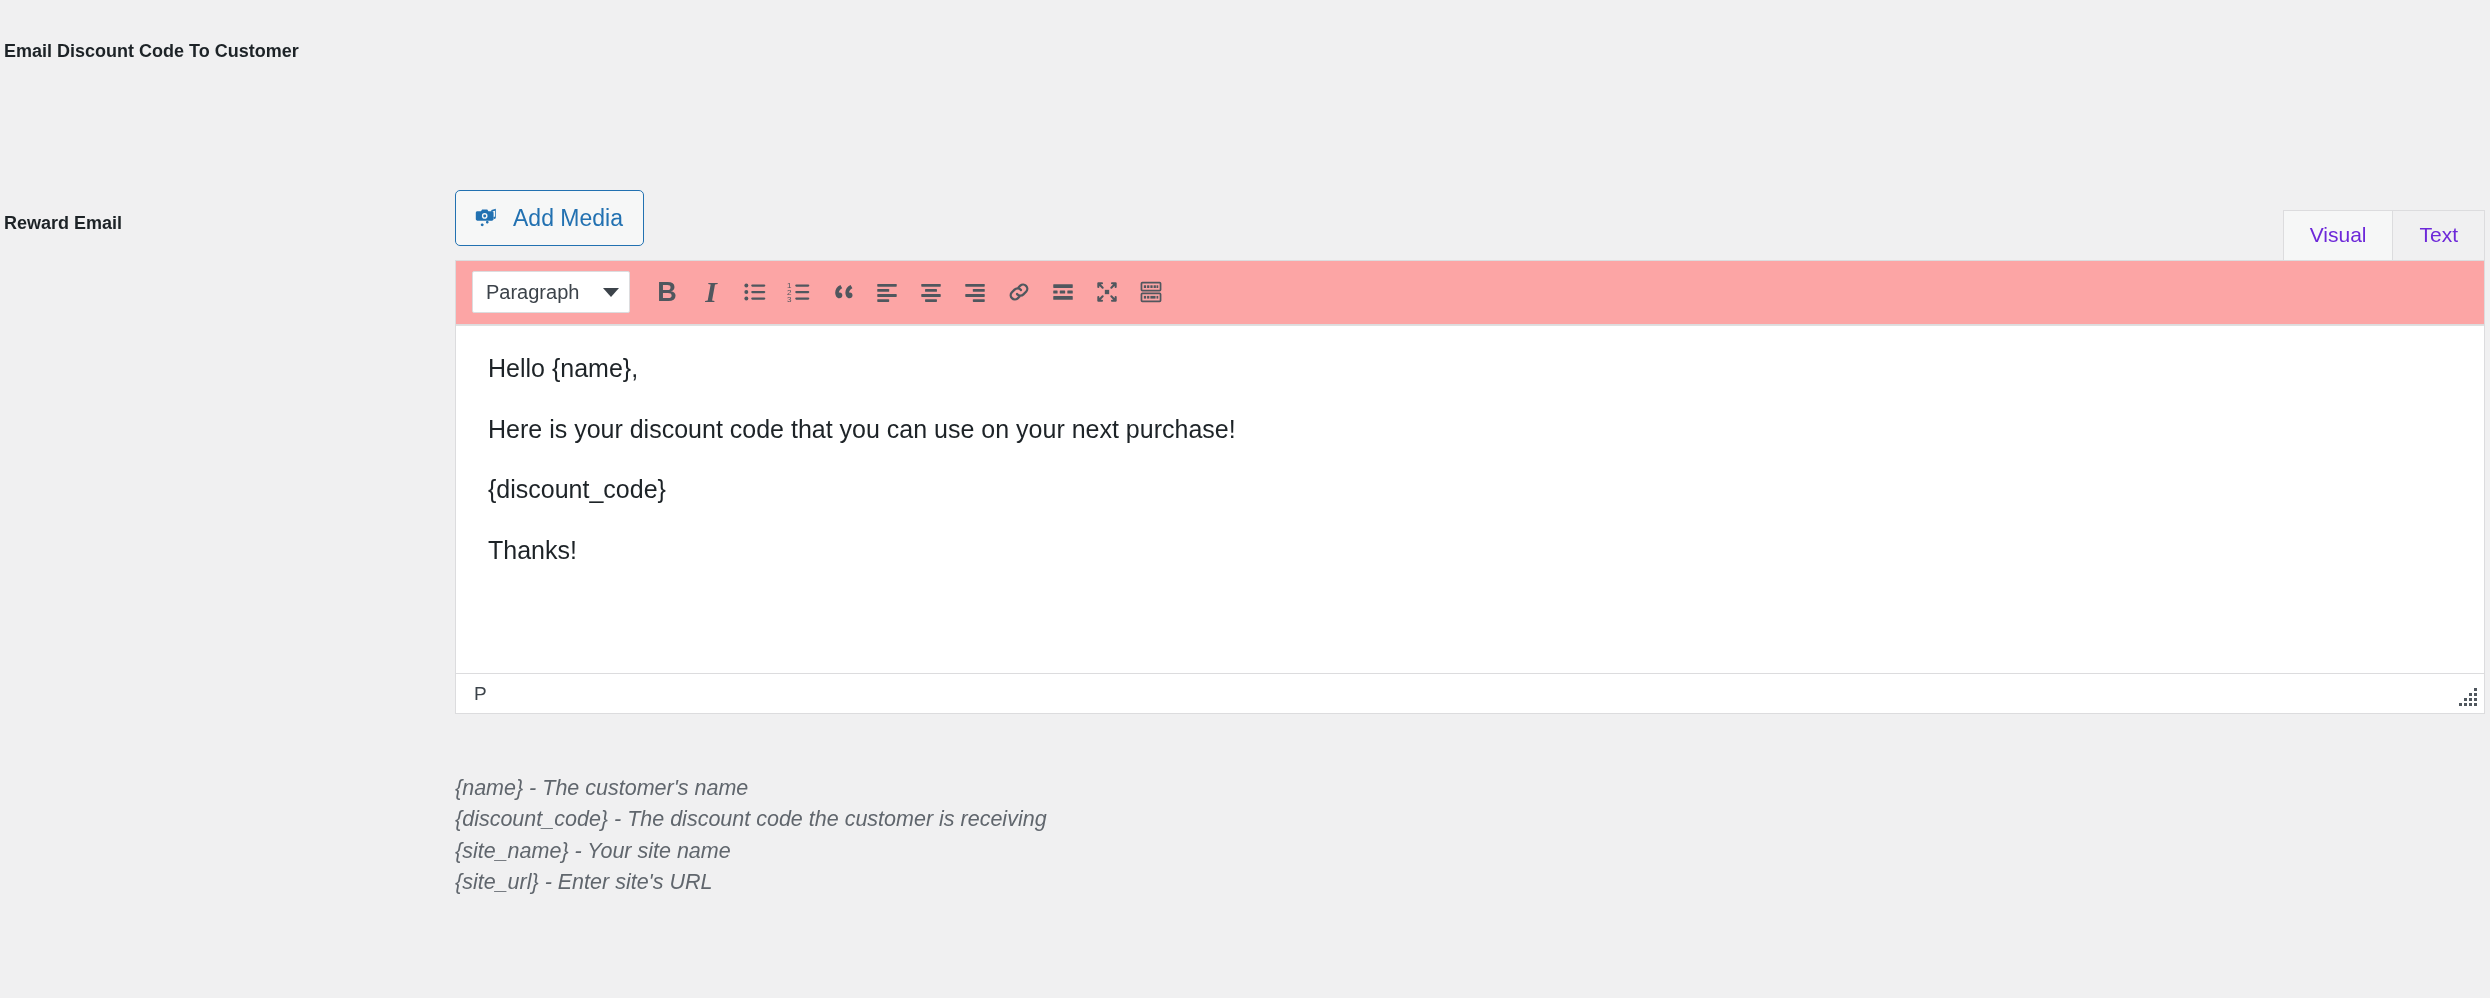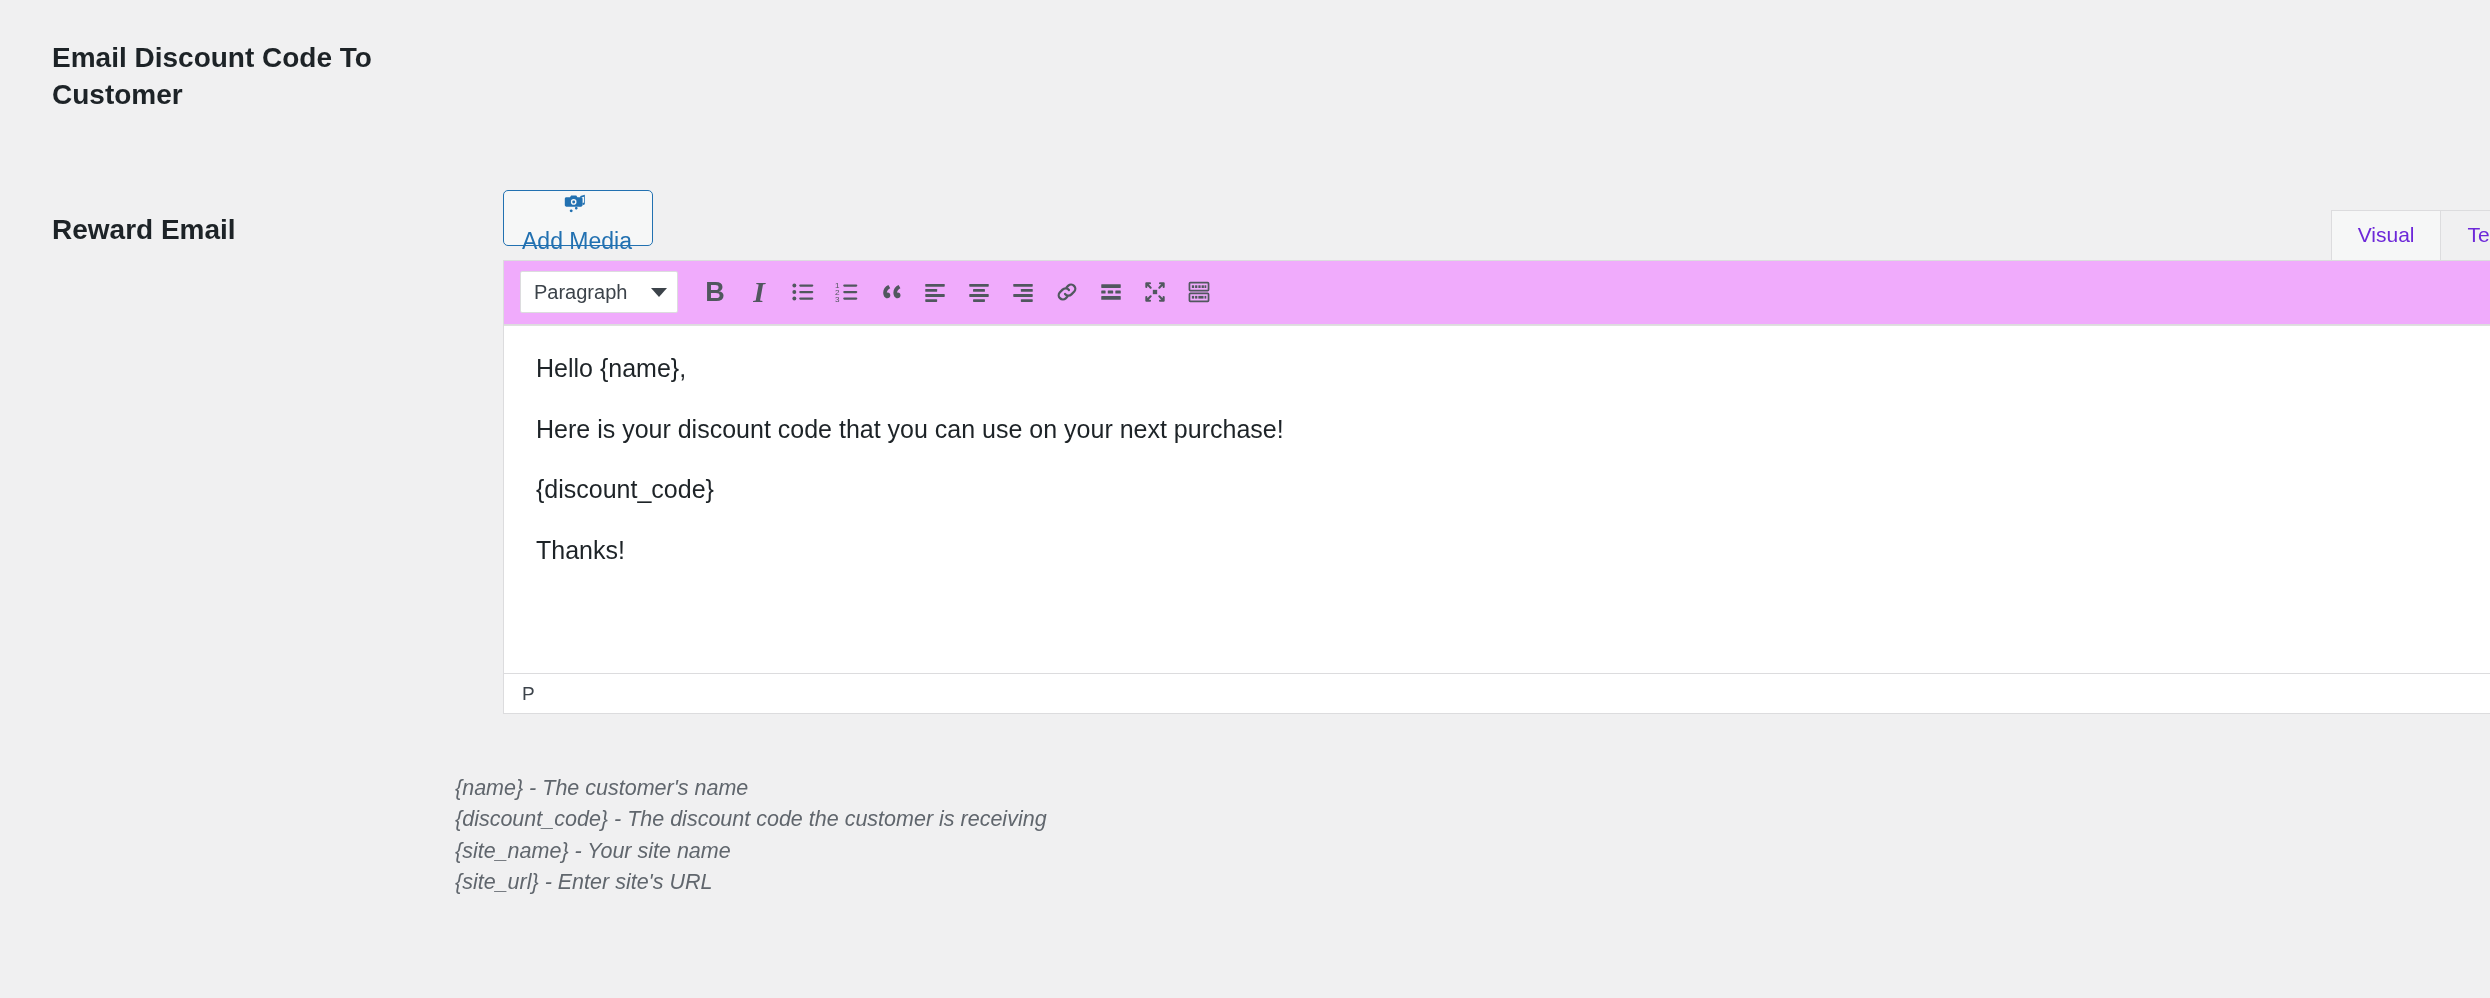--- a/index.html
+++ b/index.html
@@ -16,25 +16,24 @@
     background: #f0f0f1;
     overflow: hidden;
   }
 
   
   .row { display: flex; align-items: flex-start; }
   .row-label {
     width: 455px;
     flex: 0 0 455px;
     padding-left: 4px;
-    font-size: 28px;
+    font-size: 18px;
     font-weight: bold;
     color: #1d2327;
     line-height: 1.32;
-    margin-left: 48px;
   }
   .row-field { flex: 1 1 auto; padding-right: 10px; }
 
   
   .row-checkbox { position: absolute; left: 0; top: 38px; width: 2490px; }
   .row-checkbox .row-label { padding-top: 2px; }
 
   .cb {
     position: relative;
     width: 32px; height: 32px;
@@ -79,21 +78,20 @@
     gap: 12px;
     padding: 0 20px 0 18px;
     background: #f6f7f7;
     border: 1px solid #2271b1;
     border-radius: 5px;
     color: #2271b1;
     font-size: 23px;
     line-height: 1;
     cursor: pointer;
     white-space: nowrap;
-    flex-direction: column;
   }
   .btn-addmedia svg { display: block; }
 
   
   .tabs {
     position: absolute; right: 0; bottom: 0;
     display: flex;
     align-items: flex-end;
   }
   .tab {
@@ -118,21 +116,21 @@
     border: 1px solid #dcdcde;
     background: #f6f7f7;
     position: relative;
     z-index: 2;
   }
   .toolbar {
     display: flex;
     align-items: center;
     gap: 0px;
     padding: 10px 12px 11px 16px;
-    background: #f0abfc;
+    background: #fca5a5;
     border-bottom: 1px solid #dcdcde;
   }
   .fmt-select {
     position: relative;
     width: 158px; height: 42px;
     background: #fff;
     border: 1px solid #dcdcde;
     border-radius: 2px;
     display: flex;
     align-items: center;

